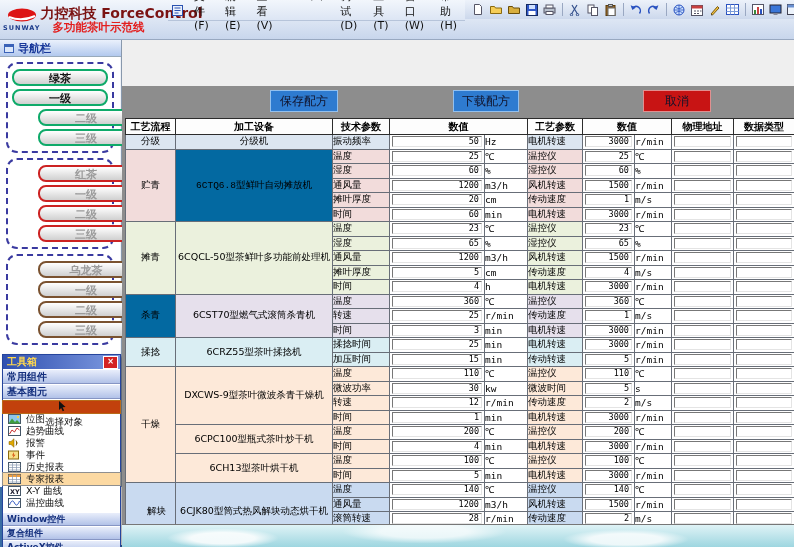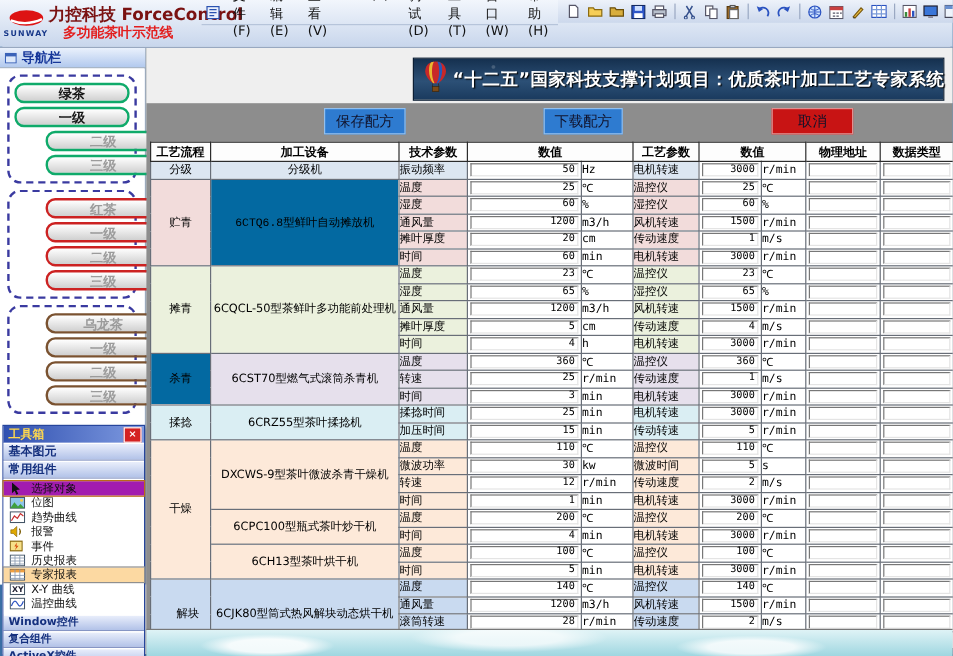--- a/index.html
+++ b/index.html
@@ -42,21 +42,21 @@
   #tb-title{height:14px;background:linear-gradient(90deg,#3050b0,#7e9ae0);color:#ffd84e;font-size:10px;
             font-weight:bold;display:flex;align-items:center;padding-left:4px;}
   #tb-close{margin-left:auto;margin-right:2px;width:13px;height:11px;background:#d42222;border:1px solid #fff;
             color:#fff;font-size:8px;line-height:9px;text-align:center;cursor:pointer;}
   .tb-sec{height:13px;background:linear-gradient(#e9eefb,#b2c2e8);border-bottom:1px solid #8695c4;
           border-top:1px solid #fff;font-size:10px;font-weight:bold;color:#15307e;
           padding-left:4px;line-height:13px;}
   #tb-items{padding:2px 0 3px 0;background:#fff;}
   .tb-item{height:12px;display:flex;align-items:center;gap:4px;padding-left:5px;font-size:9.5px;color:#101010;cursor:pointer;}
   .tb-item .ticon{width:14px;height:11px;flex:none;display:flex;align-items:center;}
-  .tb-item.selected{background:#a21caf;outline:1px solid #b86a18;}
+  .tb-item.selected{background:#c2410c;outline:1px solid #b86a18;flex-direction:column;}
   .tb-item.highlighted{background:#fcd9a2;outline:1px solid #8f8f8f;}
   .tb-tab{height:12px;background:linear-gradient(#e9eefb,#b2c2e8);border-top:1px solid #fff;
           border-bottom:1px solid #8695c4;font-size:9px;font-weight:bold;color:#15307e;
           padding-left:4px;line-height:12px;cursor:pointer;}
   
   #main{position:absolute;left:122px;top:40px;width:672px;height:507px;background:#8d8d8d;}
   #main-white{position:absolute;left:0;top:0;width:672px;height:46px;background:#efefef;}
   #banner{position:absolute;left:222px;top:8px;width:443px;height:36px;
           background:radial-gradient(circle at 15% 20%,rgba(255,255,255,.18) 0 1px,transparent 2px),
                      radial-gradient(circle at 55% 70%,rgba(255,255,255,.15) 0 1px,transparent 2px),
@@ -309,22 +309,22 @@
           </div>
         </div>
     </div>
 
     <div id="toolbox">
       <div id="tb-title">
         <span>工具箱</span>
         <span id="tb-close">×</span>
       </div>
       <div id="tb-secs">
+          <div class="tb-sec">常用组件</div>
           <div class="tb-sec">基本图元</div>
-          <div class="tb-sec">常用组件</div>
         </div>
       <div id="tb-items">
           <div class="tb-item selected">
             <span class="ticon">
               <svg width="10" height="11">
                 <path d="M2 0 L2 9 L4.2 6.9 L5.7 10.2 L7.2 9.4 L5.6 6.3 L8.6 6z" fill="#111"></path>
               </svg>
             </span>
             <span>选择对象</span>
           </div>
@@ -407,32 +407,20 @@
           <div class="tb-tab">Window控件</div>
           <div class="tb-tab">复合组件</div>
           <div class="tb-tab">ActiveX控件</div>
         </div>
     </div>
   </div>
 
   <div id="main">
     <div id="main-white"></div>
 
-    <div id="banner">
-      <span class="balloon">
-        <svg width="20" height="28" viewBox="0 0 22 30">
-          <path d="M11 1 C4 1 1.5 6 1.5 10 C1.5 15 6 19 8.5 21 L13.5 21 C16 19 20.5 15 20.5 10 C20.5 6 18 1 11 1z" fill="#c82828"></path>
-          <path d="M7 1.6 C4.5 3.5 3.5 14 8.8 21 L10 21 C6.5 14 7.5 4 9.5 1.2z" fill="#e8b830"></path>
-          <path d="M15 1.6 C17.5 3.5 18.5 14 13.2 21 L12 21 C15.5 14 14.5 4 12.5 1.2z" fill="#2858b8"></path>
-          <path d="M8.5 21 l-.5 3 M13.5 21 l.5 3" stroke="#222" stroke-width=".6"></path>
-          <rect x="8" y="24" width="6" height="4.5" fill="#7a4a18" stroke="#3a2408" stroke-width=".6"></rect>
-        </svg>
-      </span>
-      <span id="banner-title">“十二五”国家科技支撑计划项目：优质茶叶加工工艺专家系统</span>
-    </div>
 
     <div id="btn-row">
         <button class="action-btn" style="left: 148px; width: 68px; background: rgb(46, 123, 208); border: 1px solid rgb(147, 192, 238);">保存配方</button>
         <button class="action-btn" style="left: 331px; width: 66px; background: rgb(46, 123, 208); border: 1px solid rgb(147, 192, 238);">下载配方</button>
         <button class="action-btn" style="left: 521px; width: 68px; background: rgb(200, 20, 20); border: 1px solid rgb(224, 144, 144);">取消</button>
       </div>
 
     <table id="recipe-table">
       <colgroup>
         <col style="width:50px">

